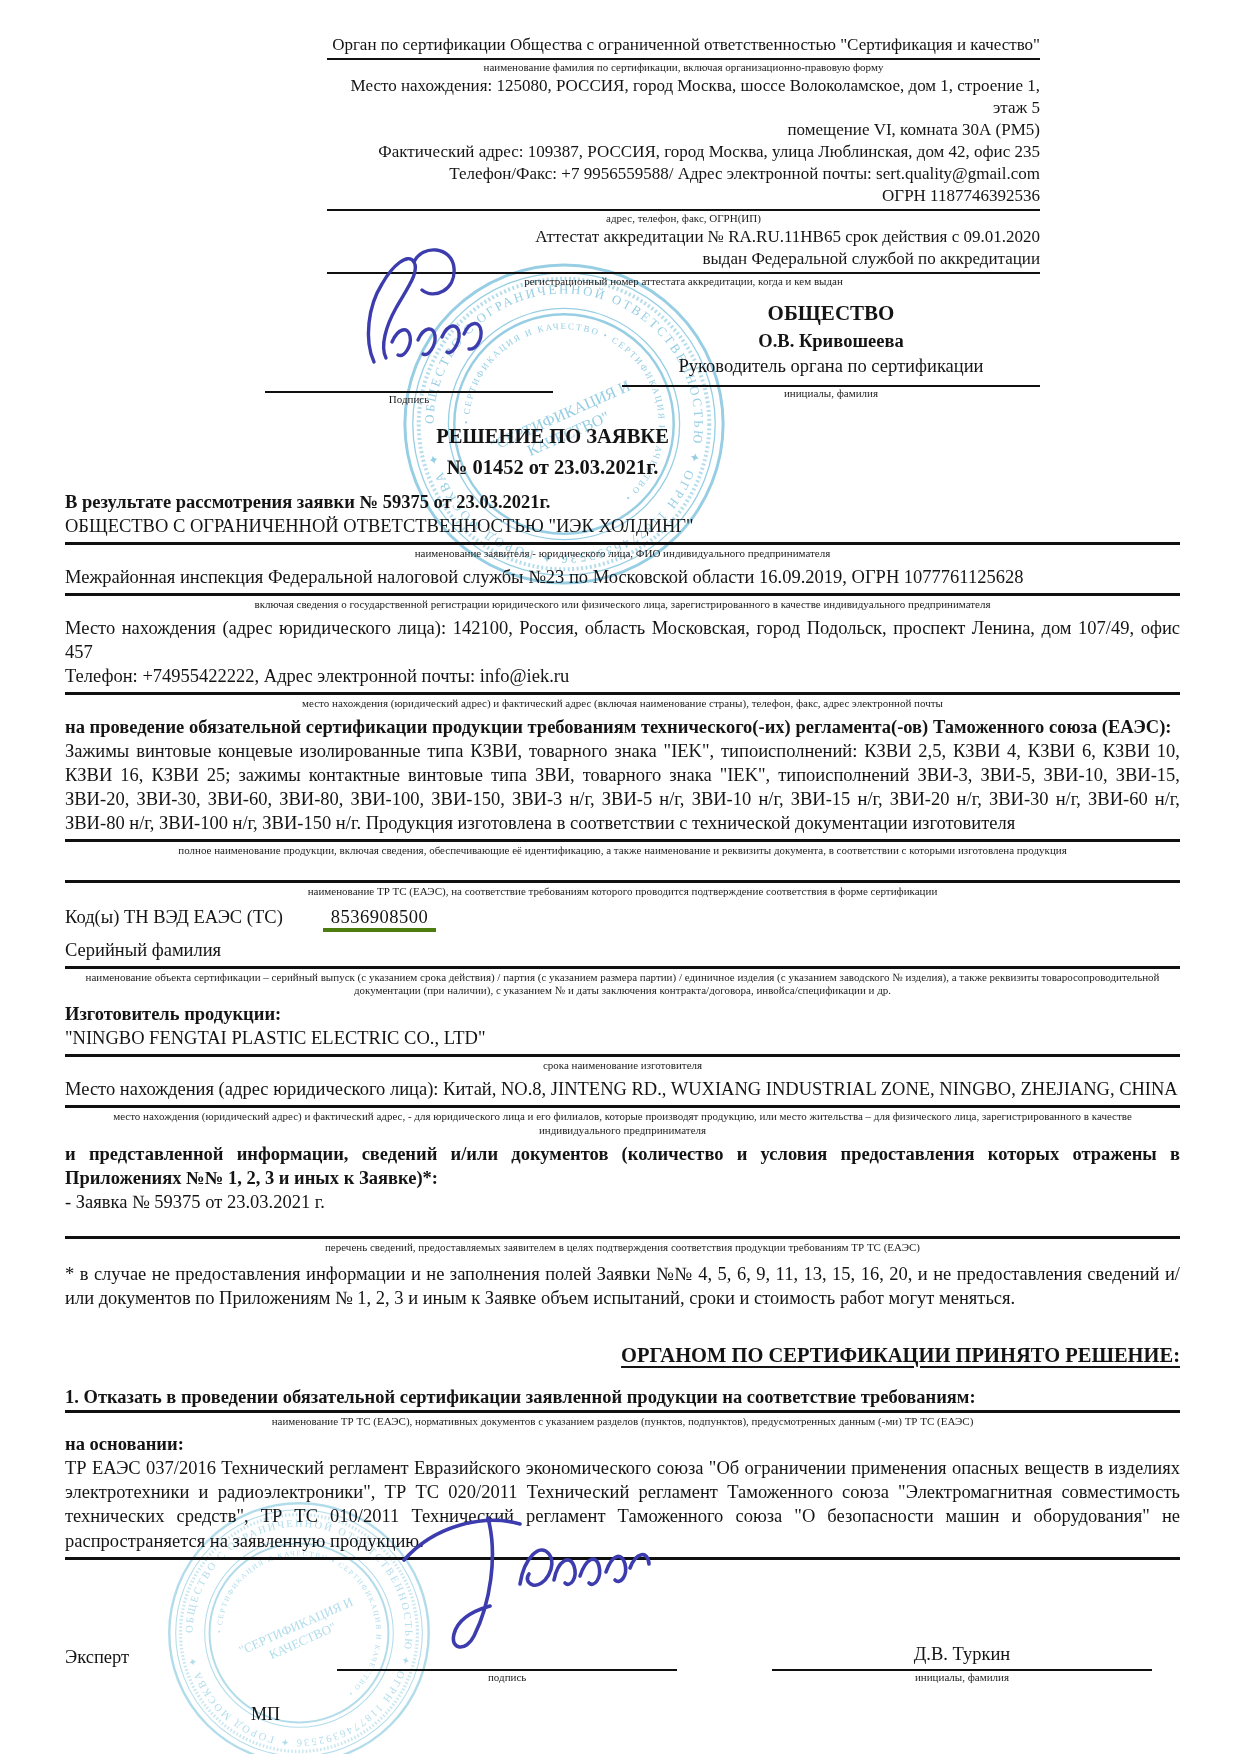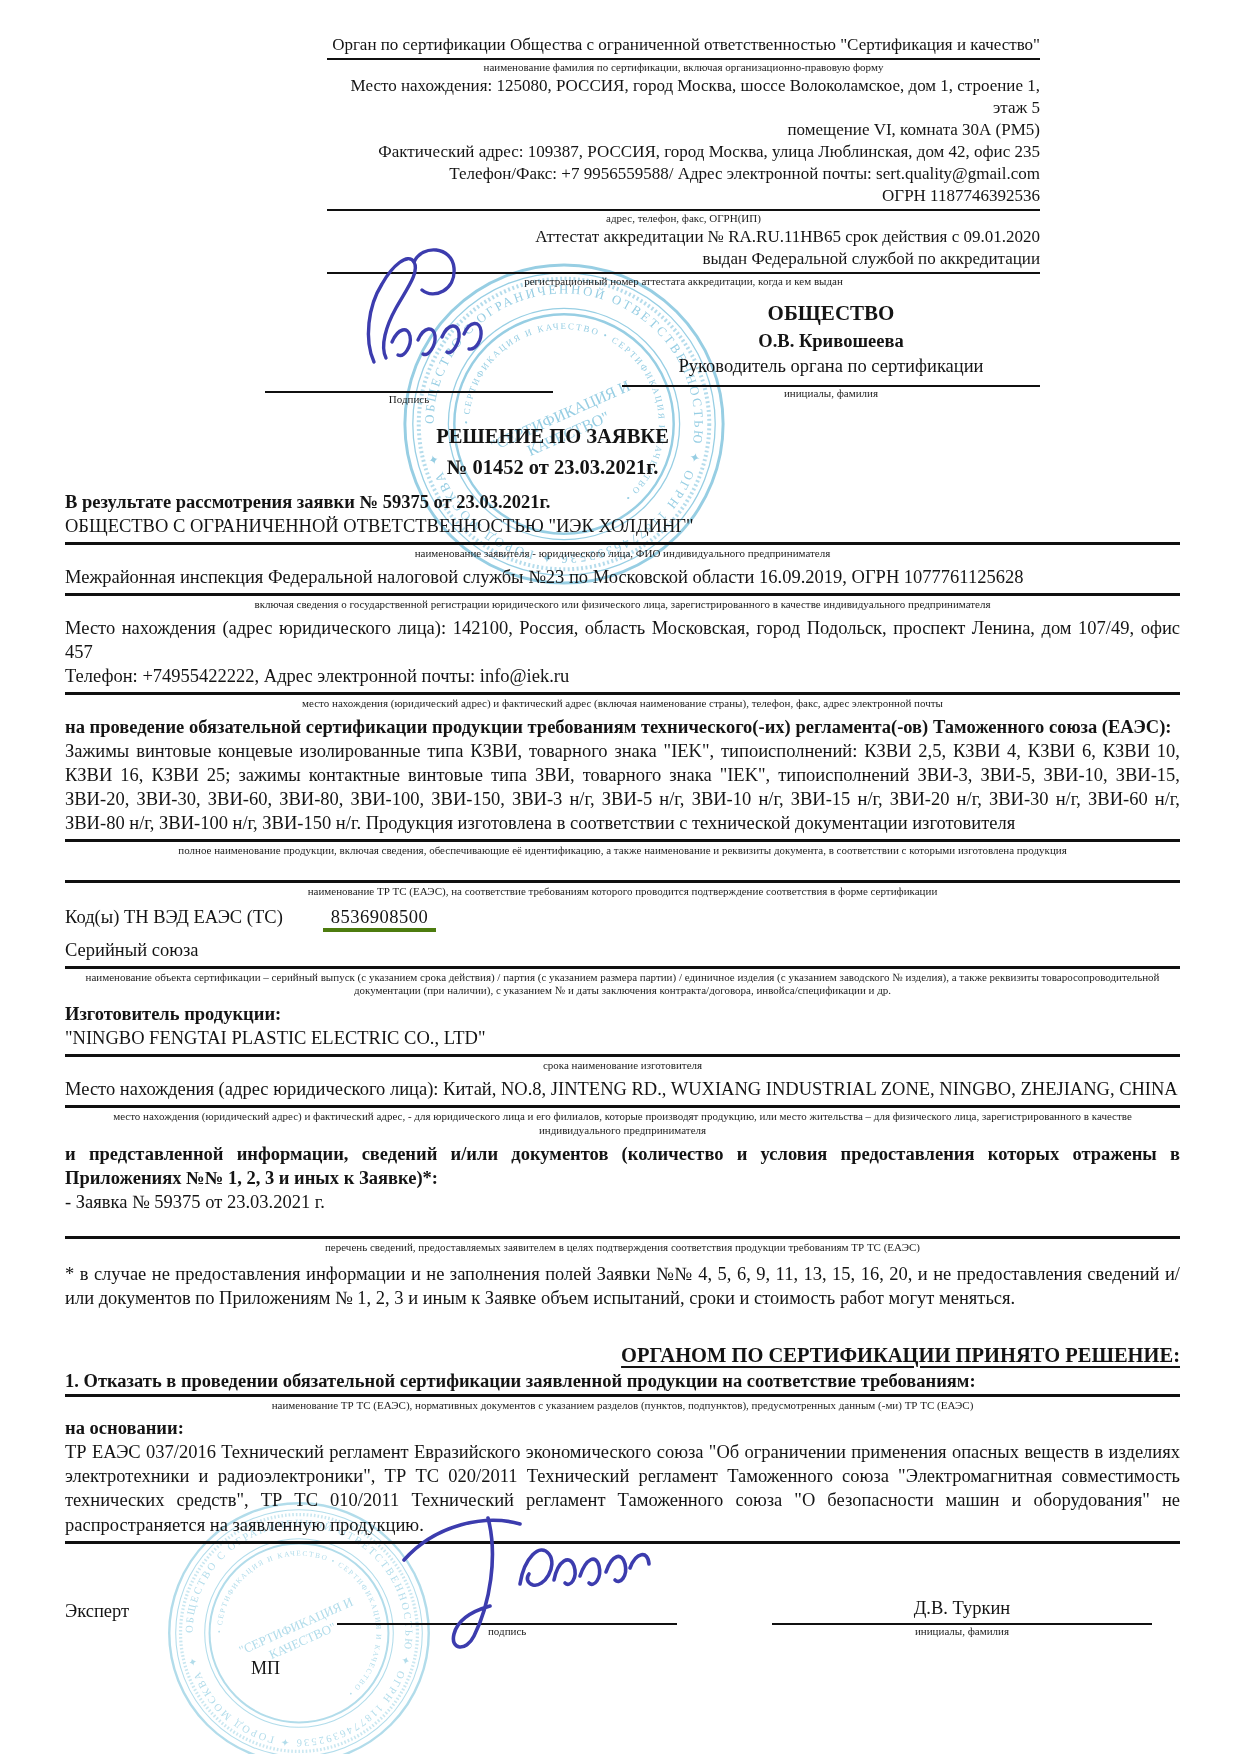--- a/index.html
+++ b/index.html
@@ -28,24 +28,24 @@
              font-size:20.5px;line-height:1.5;margin-top:14px}
   
   .bt{font-size:18.5px;line-height:1.3}
   .j{text-align:justify}
   .mt4{margin-top:4px}.mt8{margin-top:8px}.mt10{margin-top:10px}
   .gap18{height:18px}
   .code-row{font-size:18.5px;margin-top:8px}
   .code-val{margin-left:40px;border-bottom:4px solid #4d7c0f;padding:0 8px 1px;letter-spacing:.5px}
   .decision-head{font-size:20.5px;font-weight:bold;text-align:right;margin-top:33px;
                  text-decoration:underline;text-underline-offset:4px}
-  .item1{margin-top:2px}
+  .item1{margin-top:18px}
   .item1 + .rule{margin-top:1px}
   
-  .footer-row{display:flex;align-items:flex-end;margin-top:54px;font-size:18.5px}
+  .footer-row{display:flex;align-items:flex-end;margin-top:84px;font-size:18.5px}
   .expert-label{margin-bottom:16px}
   .f-sig{width:340px;margin-left:208px}
   .f-name{width:380px;margin-left:auto;margin-right:28px}
   .mp{margin-left:186px;margin-top:20px;font-size:18px}
   
   .stamp{position:absolute;z-index:1;opacity:.85}
   .stamp-top{left:396px;top:256px;width:336px;height:336px}
   .stamp-bottom{left:162px;top:1496px;width:274px;height:274px;opacity:.8}
   .sig{position:absolute;z-index:3}
   .sig-top{left:336px;top:244px;width:158px;height:130px}
@@ -186,21 +186,21 @@
       <div class="rule"></div>
       <div class="caption center">полное наименование продукции, включая сведения, обеспечивающие её идентификацию, а также наименование и реквизиты документа, в соответствии с которыми изготовлена продукция</div>
 
       <div class="gap18"></div>
       <div class="rule"></div>
       <div class="caption center">наименование ТР ТС (ЕАЭС), на соответствие требованиям которого проводится подтверждение соответствия в форме сертификации</div>
 
       <div class="code-row">
         <span>Код(ы) ТН ВЭД ЕАЭС (ТС)</span><span class="code-val">8536908500</span>
       </div>
-      <p class="bt mt10">Серийный союза</p>
+      <p class="bt mt10">Серийный фамилия</p>
       <div class="rule"></div>
       <div class="caption center" style="padding:0 10px">наименование объекта сертификации – серийный выпуск (с указанием срока действия) / партия (с указанием размера партии) / единичное изделия (с указанием заводского № изделия), а также реквизиты товаросопроводительной документации (при наличии), с указанием № и даты заключения контракта/договора, инвойса/спецификации и др.</div>
 
       <p class="bt b mt4">Изготовитель продукции:</p>
       <p class="bt">"NINGBO FENGTAI PLASTIC ELECTRIC CO., LTD"</p>
       <div class="rule"></div>
       <div class="caption center">срока наименование изготовителя</div>
 
       <p class="bt j mt4">Место нахождения (адрес юридического лица): Китай, NO.8, JINTENG RD., WUXIANG INDUSTRIAL ZONE, NINGBO, ZHEJIANG, CHINA</p>
       <div class="rule"></div>

